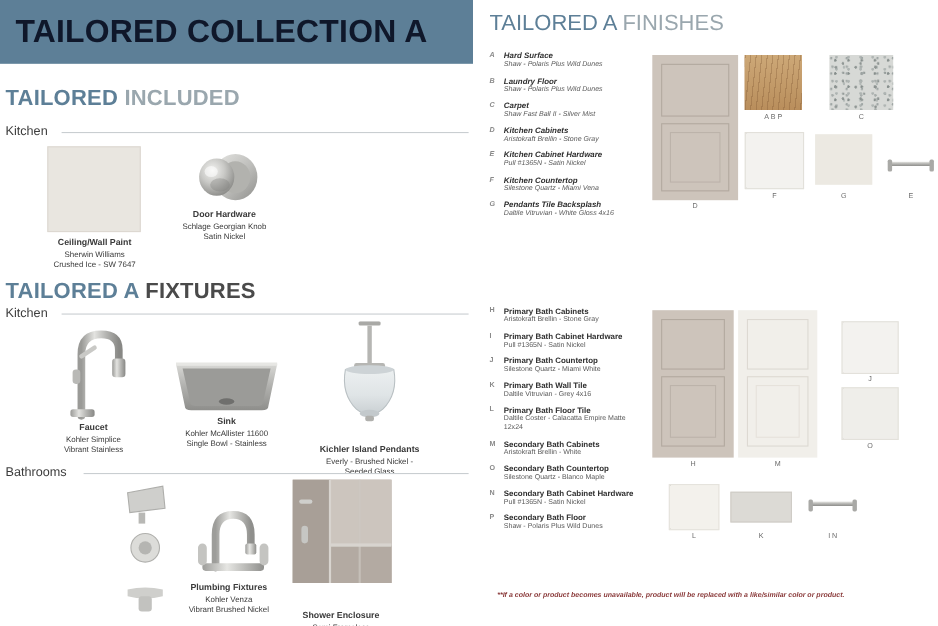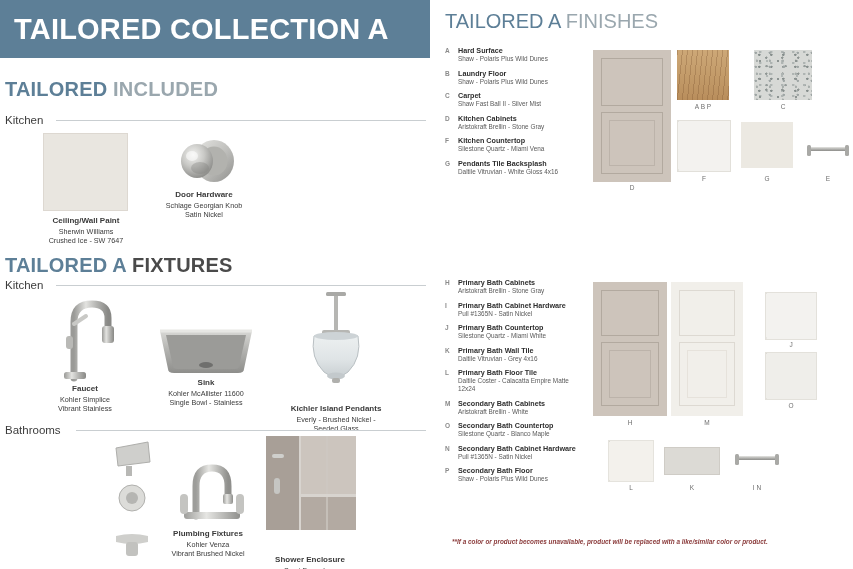--- a/index.html
+++ b/index.html
@@ -17,21 +17,21 @@
   
   .left { position:absolute; left:0; top:0; width:430px; height:569px; }
 
   .banner {
     position:absolute; left:0; top:0; width:430px; height:58px;
     background:#5d7f97;
     display:flex; align-items:center;
   }
   .banner h1 {
     margin:0; padding-left:14px;
-    color:#ffffff;
+    color:#0f172a;
     font-size:29px; font-weight:bold; letter-spacing:.2px;
   }
 
   .sec-title {
     position:absolute;
     font-size:20px; font-weight:bold; letter-spacing:.2px;
     white-space:nowrap;
   }
   .sec-title .a { color:#5d7f97; }
   .sec-title .b { color:#9aa7ae; font-weight:bold; }
@@ -300,40 +300,45 @@
     </div>
   </div>
 
   <div class="right">
 
     <div class="rt-title">
       <span class="a">TAILORED A</span>
       <span class="b">FINISHES</span>
     </div>
 
-    <div class="legend" style="left:13px; top:46px; width:140px;">
+    <div class="legend" style="left:13px; top:46px; width:140px;font-style:italic;">
       <div class="legend-row">
         <span class="ltr">A</span>
         <span class="nm">Hard Surface</span>
         <span class="ds">Shaw - Polaris Plus Wild Dunes</span>
       </div>
       <div class="legend-row">
         <span class="ltr">B</span>
         <span class="nm">Laundry Floor</span>
         <span class="ds">Shaw - Polaris Plus Wild Dunes</span>
       </div>
       <div class="legend-row">
         <span class="ltr">C</span>
         <span class="nm">Carpet</span>
         <span class="ds">Shaw Fast Ball II - Silver Mist</span>
       </div>
       <div class="legend-row">
         <span class="ltr">D</span>
         <span class="nm">Kitchen Cabinets</span>
         <span class="ds">Aristokraft Brellin - Stone Gray</span>
+      </div>
+      <div class="legend-row">
+        <span class="ltr">E</span>
+        <span class="nm">Kitchen Cabinet Hardware</span>
+        <span class="ds">Pull #1365N - Satin Nickel</span>
       </div>
       <div class="legend-row">
         <span class="ltr">F</span>
         <span class="nm">Kitchen Countertop</span>
         <span class="ds">Silestone Quartz - Miami Vena</span>
       </div>
       <div class="legend-row">
         <span class="ltr">G</span>
         <span class="nm">Pendants Tile Backsplash</span>
         <span class="ds">Daltile Vitruvian - White Gloss 4x16</span>

